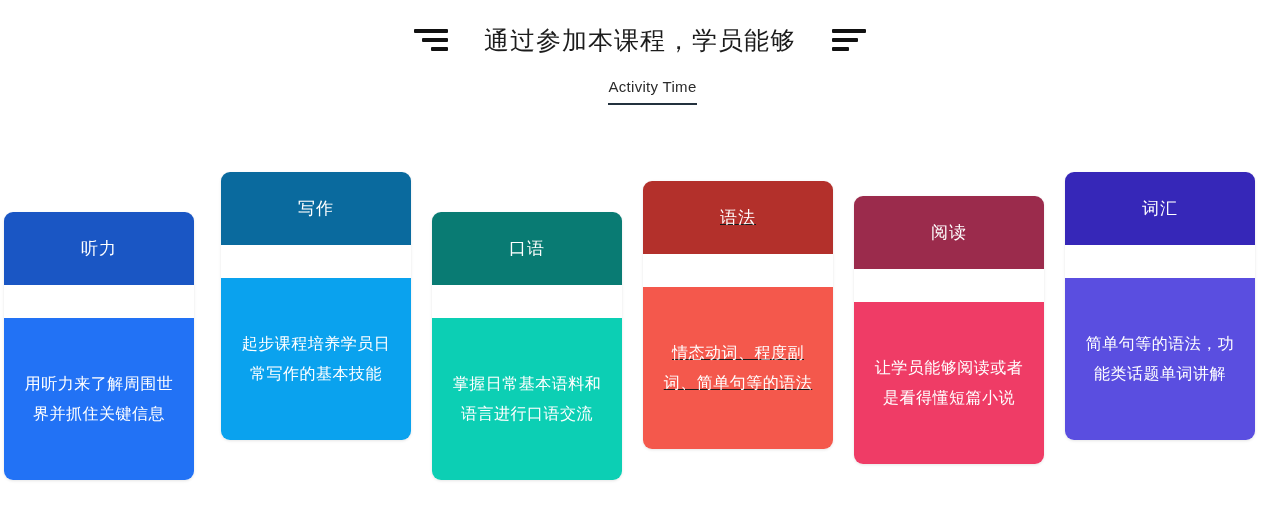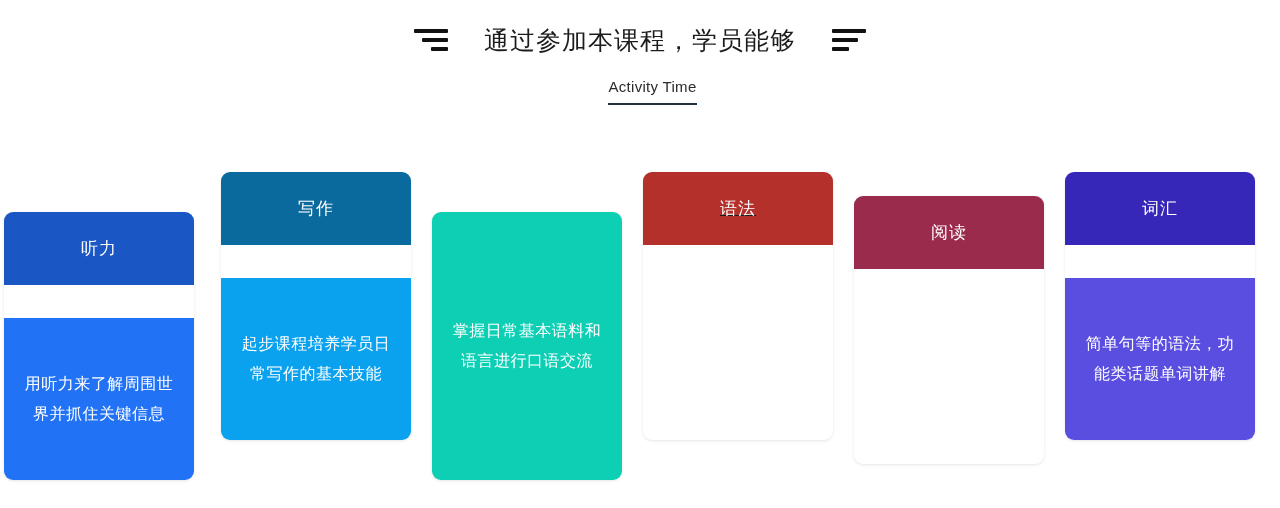--- a/index.html
+++ b/index.html
@@ -151,32 +151,41 @@
     </div>
     <div class="card" style="left: 221px; top: 0px;">
       <div class="card-header" style="background: rgb(10, 106, 158);">
         <span>写作</span>
       </div>
       <div class="card-body" style="background: rgb(10, 162, 238);">
         <div class="card-body-text">起步课程培养学员日常写作的基本技能</div>
       </div>
     </div>
     <div class="card" style="left: 432px; top: 40px;">
+      <div class="card-header" style="background: rgb(9, 123, 115);">
+        <span>口语</span>
+      </div>
       <div class="card-body" style="background: rgb(12, 207, 180);">
         <div class="card-body-text">掌握日常基本语料和语言进行口语交流</div>
       </div>
     </div>
-    <div class="card" style="left: 643px; top: 0px; text-decoration: underline;">
+    <div class="card" style="left: 643px; top: 9px; text-decoration: underline;">
       <div class="card-header" style="background: rgb(179, 48, 43);">
         <span>语法</span>
+      </div>
+      <div class="card-body" style="background: rgb(244, 88, 76);">
+        <div class="card-body-text">情态动词、程度副词、简单句等的语法</div>
       </div>
     </div>
     <div class="card" style="left: 854px; top: 24px;">
       <div class="card-header" style="background: rgb(155, 43, 76);">
         <span>阅读</span>
+      </div>
+      <div class="card-body" style="background: rgb(239, 60, 102);">
+        <div class="card-body-text">让学员能够阅读或者是看得懂短篇小说</div>
       </div>
     </div>
     <div class="card" style="left: 1065px; top: 0px;">
       <div class="card-header" style="background: rgb(54, 39, 184);">
         <span>词汇</span>
       </div>
       <div class="card-body" style="background: rgb(90, 78, 224);">
         <div class="card-body-text">简单句等的语法，功能类话题单词讲解</div>
       </div>
     </div>

